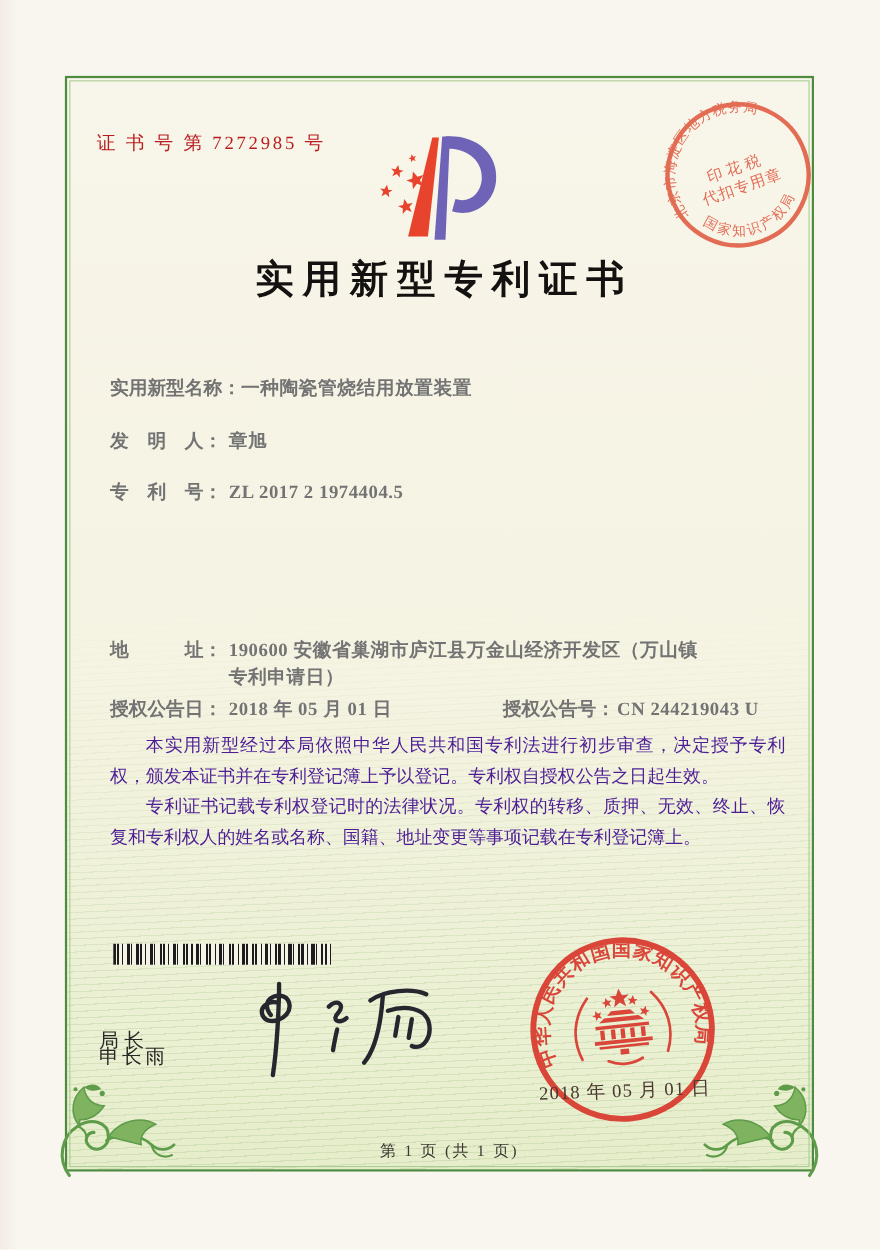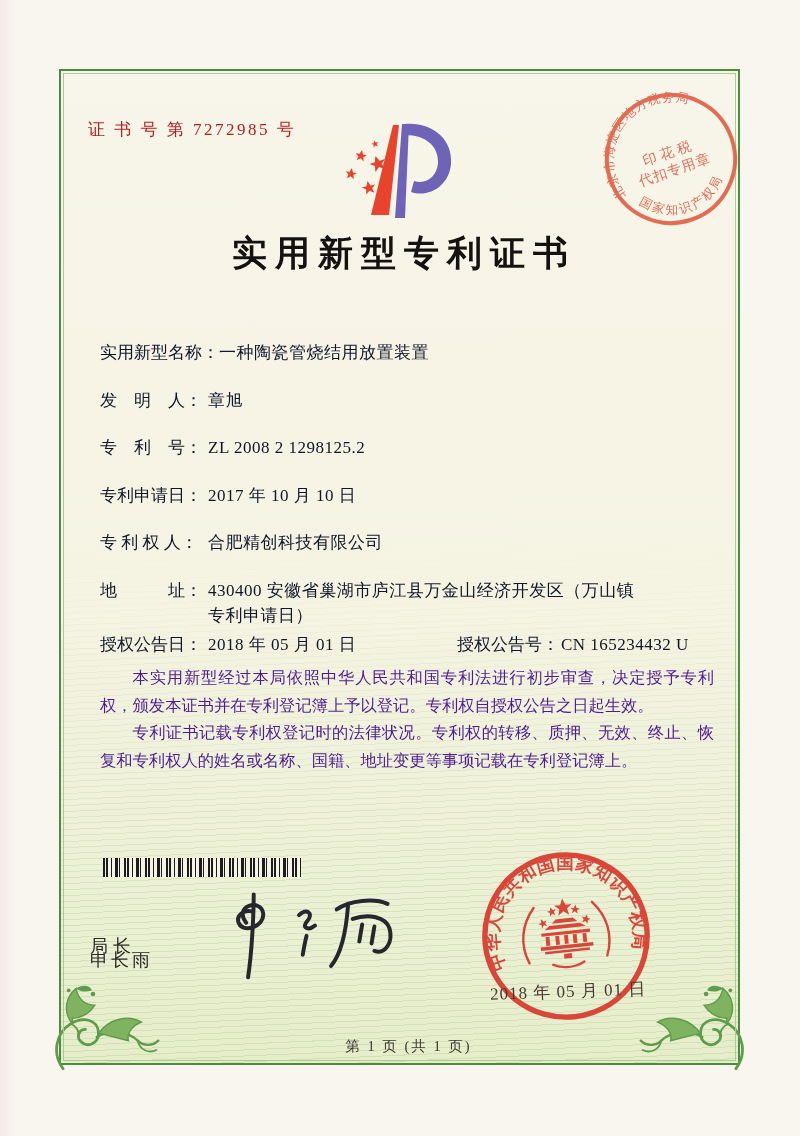--- a/index.html
+++ b/index.html
@@ -34,21 +34,21 @@
   .corner-right{right:-11px;bottom:-12px;transform:scaleX(-1);}
   
   .certno{position:absolute;left:88px;top:118px;font-size:17px;letter-spacing:2.5px;color:#b91c1c;}
   .logo{position:absolute;left:330px;top:122px;width:132px;height:100px;}
   .stamp{position:absolute;left:596px;top:84px;width:150px;height:150px;transform:rotate(-19deg);opacity:.88;}
   .title{
     position:absolute;left:0;right:0;top:230px;text-align:center;
     font-size:35px;font-weight:700;letter-spacing:8px;margin-right:-8px;color:#141210;
   }
   
-  .field-row{position:absolute;left:100px;width:620px;font-size:17px;color:#0f172a;}
+  .field-row{position:absolute;left:100px;width:620px;font-size:17px;color:#737373;font-weight:bold;}
   .flabel{display:inline-block;min-width:108px;}
   .fvalue{letter-spacing:.5px;}
   .pair2{position:absolute;left:357px;top:0;}
   .pair2 .flabel{min-width:104px;}
   .addr2{padding-left:108px;}
   
   .paras{position:absolute;left:100px;top:664px;width:614px;font-size:16.3px;line-height:27.5px;text-align:justify;color:#4c1d95;}
   .paras p{margin:0;text-indent:2em;}
   
   .barcode{
@@ -140,38 +140,32 @@
 
   <div class="title">实用新型专利证书</div>
 
   <div class="field-row" style="top:341px">
     <span class="flabel">实用新型名称：</span><span class="fvalue">一种陶瓷管烧结用放置装置</span>
   </div>
   <div class="field-row" style="top:389px">
     <span class="flabel">发　明　人：</span><span class="fvalue">章旭</span>
   </div>
   <div class="field-row" style="top:436px">
-    <span class="flabel">专　利　号：</span><span class="fvalue">ZL 2008 2 1298125.2</span>
-  </div>
-  <div class="field-row" style="top:484px">
-    <span class="flabel">专利申请日：</span><span class="fvalue">2017 年 10 月 10 日</span>
-  </div>
-  <div class="field-row" style="top:531px">
-    <span class="flabel">专 利 权 人：</span><span class="fvalue">合肥精创科技有限公司</span>
+    <span class="flabel">专　利　号：</span><span class="fvalue">ZL 2017 2 1974404.5</span>
   </div>
   <div class="field-row" style="top:579px">
-    <span class="flabel">地　　　址：</span><span class="fvalue">430400 安徽省巢湖市庐江县万金山经济开发区（万山镇</span>
+    <span class="flabel">地　　　址：</span><span class="fvalue">190600 安徽省巢湖市庐江县万金山经济开发区（万山镇</span>
   </div>
   <div class="field-row addr2" style="top:604px">
     <span class="fvalue">专利申请日）</span>
   </div>
   <div class="field-row" style="top:633px">
     <span class="flabel">授权公告日：</span><span class="fvalue">2018 年 05 月 01 日</span>
     <span class="pair2">
-      <span class="flabel">授权公告号：</span><span class="fvalue">CN 165234432 U</span>
+      <span class="flabel">授权公告号：</span><span class="fvalue">CN 244219043 U</span>
     </span>
   </div>
 
   <div class="paras">
     <p>本实用新型经过本局依照中华人民共和国专利法进行初步审查，决定授予专利权，颁发本证书并在专利登记簿上予以登记。专利权自授权公告之日起生效。</p>
     <p>专利证书记载专利权登记时的法律状况。专利权的转移、质押、无效、终止、恢复和专利权人的姓名或名称、国籍、地址变更等事项记载在专利登记簿上。</p>
   </div>
 
   <div class="barcode"></div>
 

